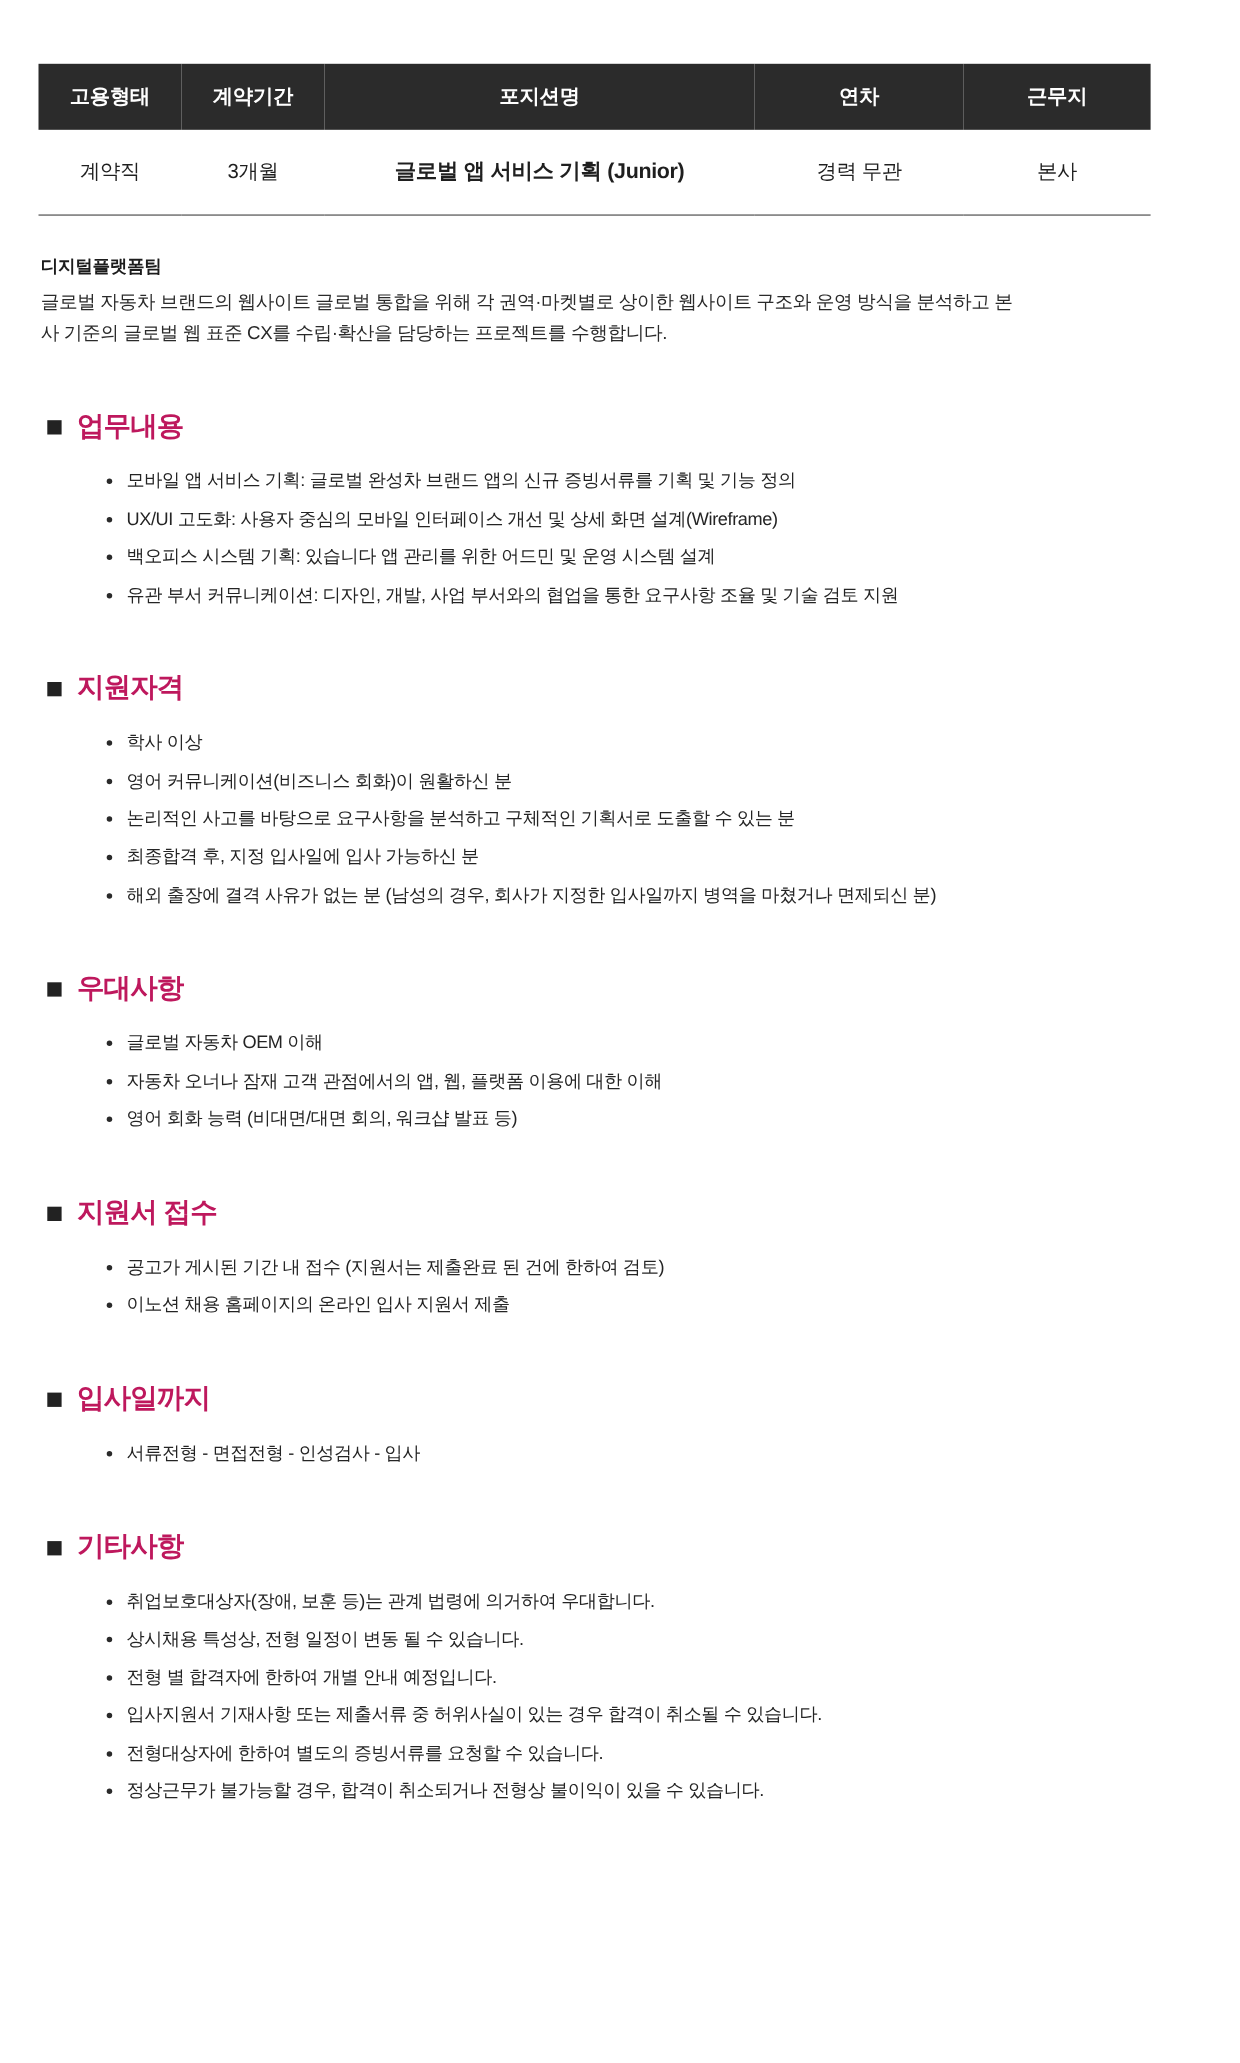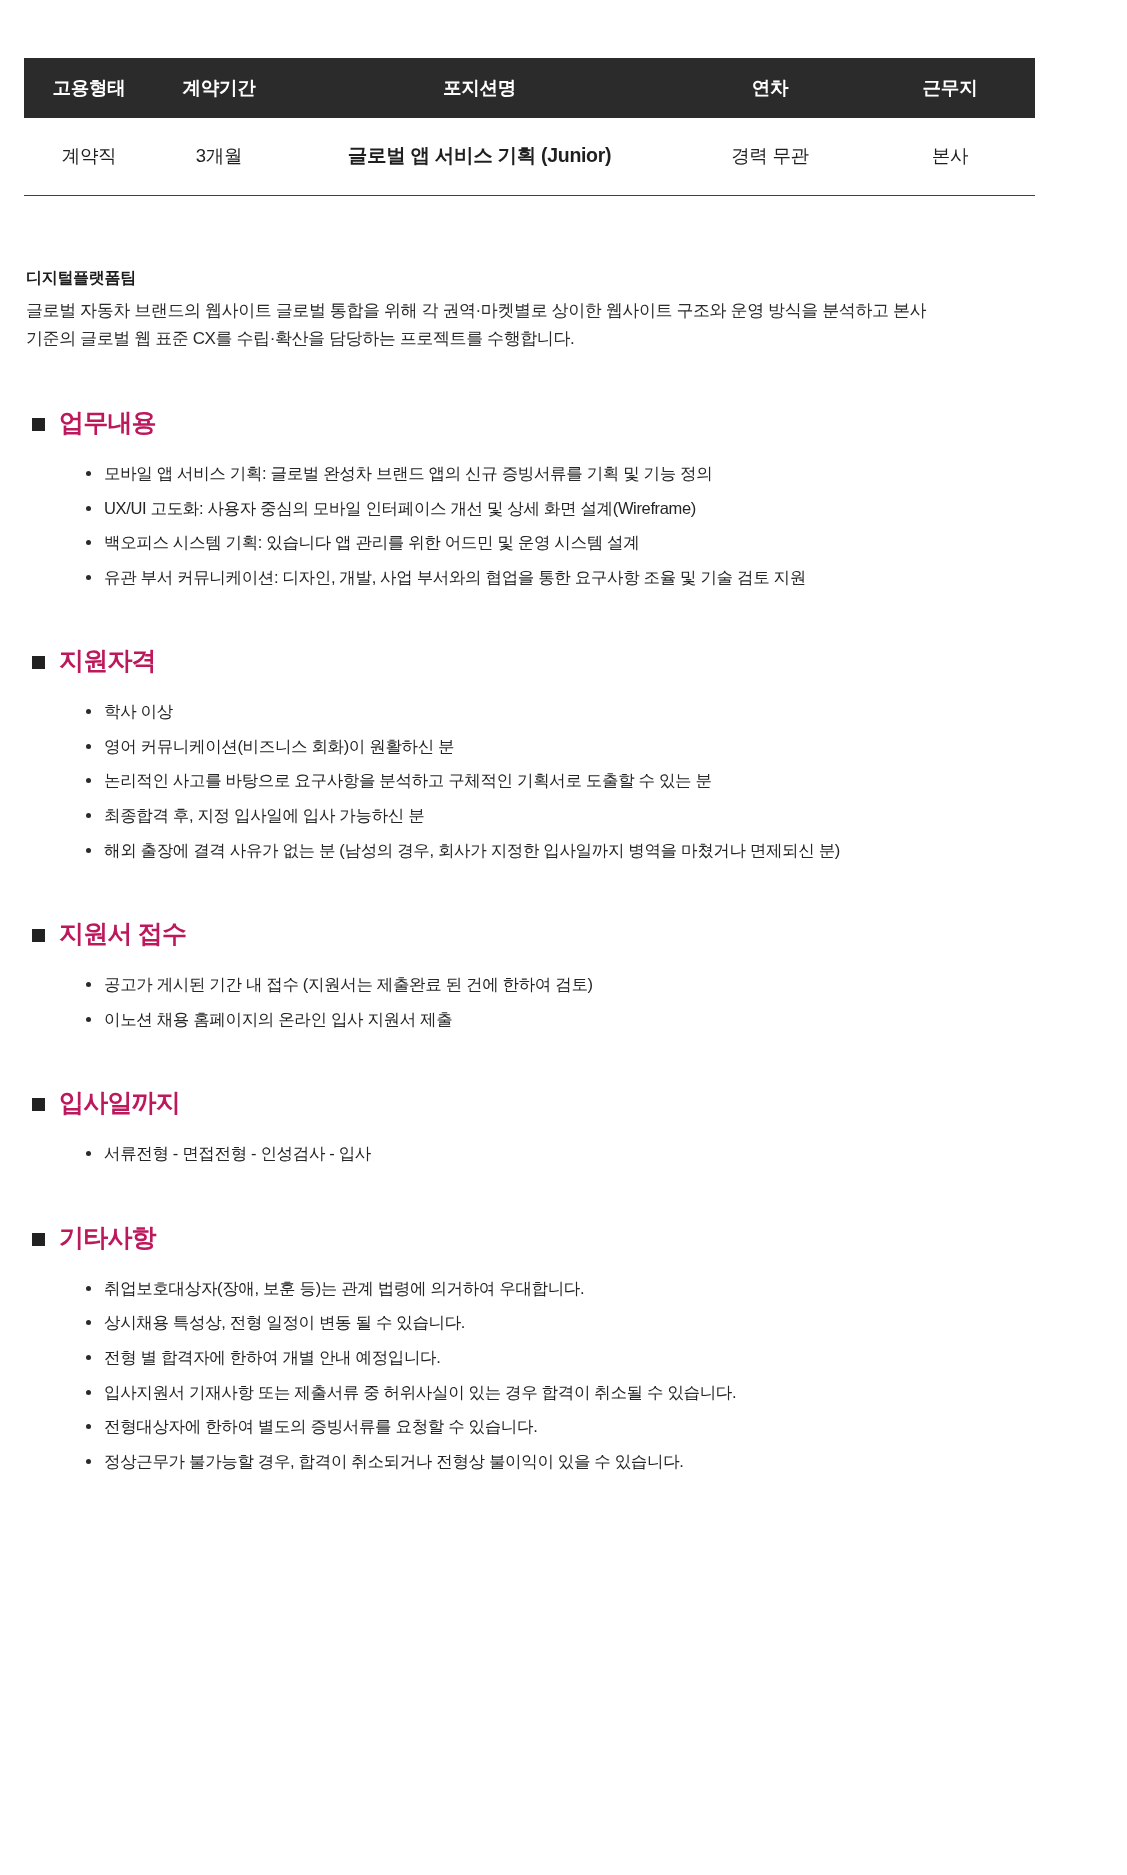--- a/index.html
+++ b/index.html
@@ -10,21 +10,21 @@
   body {
     width: 1127px;
     min-height: 1875px;
     font-family: "Liberation Sans", "DejaVu Sans", sans-serif;
     color: #1c1c1c;
     -webkit-font-smoothing: antialiased;
   }
   .page {
     width: 968px;
     box-sizing: border-box;
-    padding: 0 24px;
+    padding: 0 35px;
   }
 
   
   .summary {
     margin-top: 58px;
     width: 1011px;
     border-collapse: collapse;
     table-layout: fixed;
   }
   .summary thead th {
@@ -51,21 +51,21 @@
     border-bottom: 1px solid #404040;
   }
   .col-type    { width: 130px; }
   .col-period  { width: 130px; }
   .col-title   { width: 391px; }
   .col-years   { width: 190px; }
   .col-place   { width: 170px; }
 
   
   .team-block {
-    margin-top: 72px;
+    margin-top: 36px;
   }
   .team-name {
     font-size: 16px;
     font-weight: bold;
     color: #1c1c1c;
     margin: 0 0 8px 2px;
     letter-spacing: -0.3px;
   }
   .team-desc {
     font-size: 17px;
@@ -187,20 +187,31 @@
           <li>학사 이상</li>
           <li>영어 커뮤니케이션(비즈니스 회화)이 원활하신 분</li>
           <li>논리적인 사고를 바탕으로 요구사항을 분석하고 구체적인 기획서로 도출할 수 있는 분</li>
           <li>최종합격 후, 지정 입사일에 입사 가능하신 분</li>
           <li>해외 출장에 결격 사유가 없는 분 (남성의 경우, 회사가 지정한 입사일까지 병역을 마쳤거나 면제되신 분)</li>
         </ul>
       </div>
       <div class="section">
         <div class="section-head">
           <span class="bullet-square"></span>
+          <span class="section-title">우대사항</span>
+        </div>
+        <ul class="section-body">
+          <li>글로벌 자동차 OEM 이해</li>
+          <li>자동차 오너나 잠재 고객 관점에서의 앱, 웹, 플랫폼 이용에 대한 이해</li>
+          <li>영어 회화 능력 (비대면/대면 회의, 워크샵 발표 등)</li>
+        </ul>
+      </div>
+      <div class="section">
+        <div class="section-head">
+          <span class="bullet-square"></span>
           <span class="section-title">지원서 접수</span>
         </div>
         <ul class="section-body">
           <li>공고가 게시된 기간 내 접수 (지원서는 제출완료 된 건에 한하여 검토)</li>
           <li>이노션 채용 홈페이지의 온라인 입사 지원서 제출</li>
         </ul>
       </div>
       <div class="section">
         <div class="section-head">
           <span class="bullet-square"></span>

